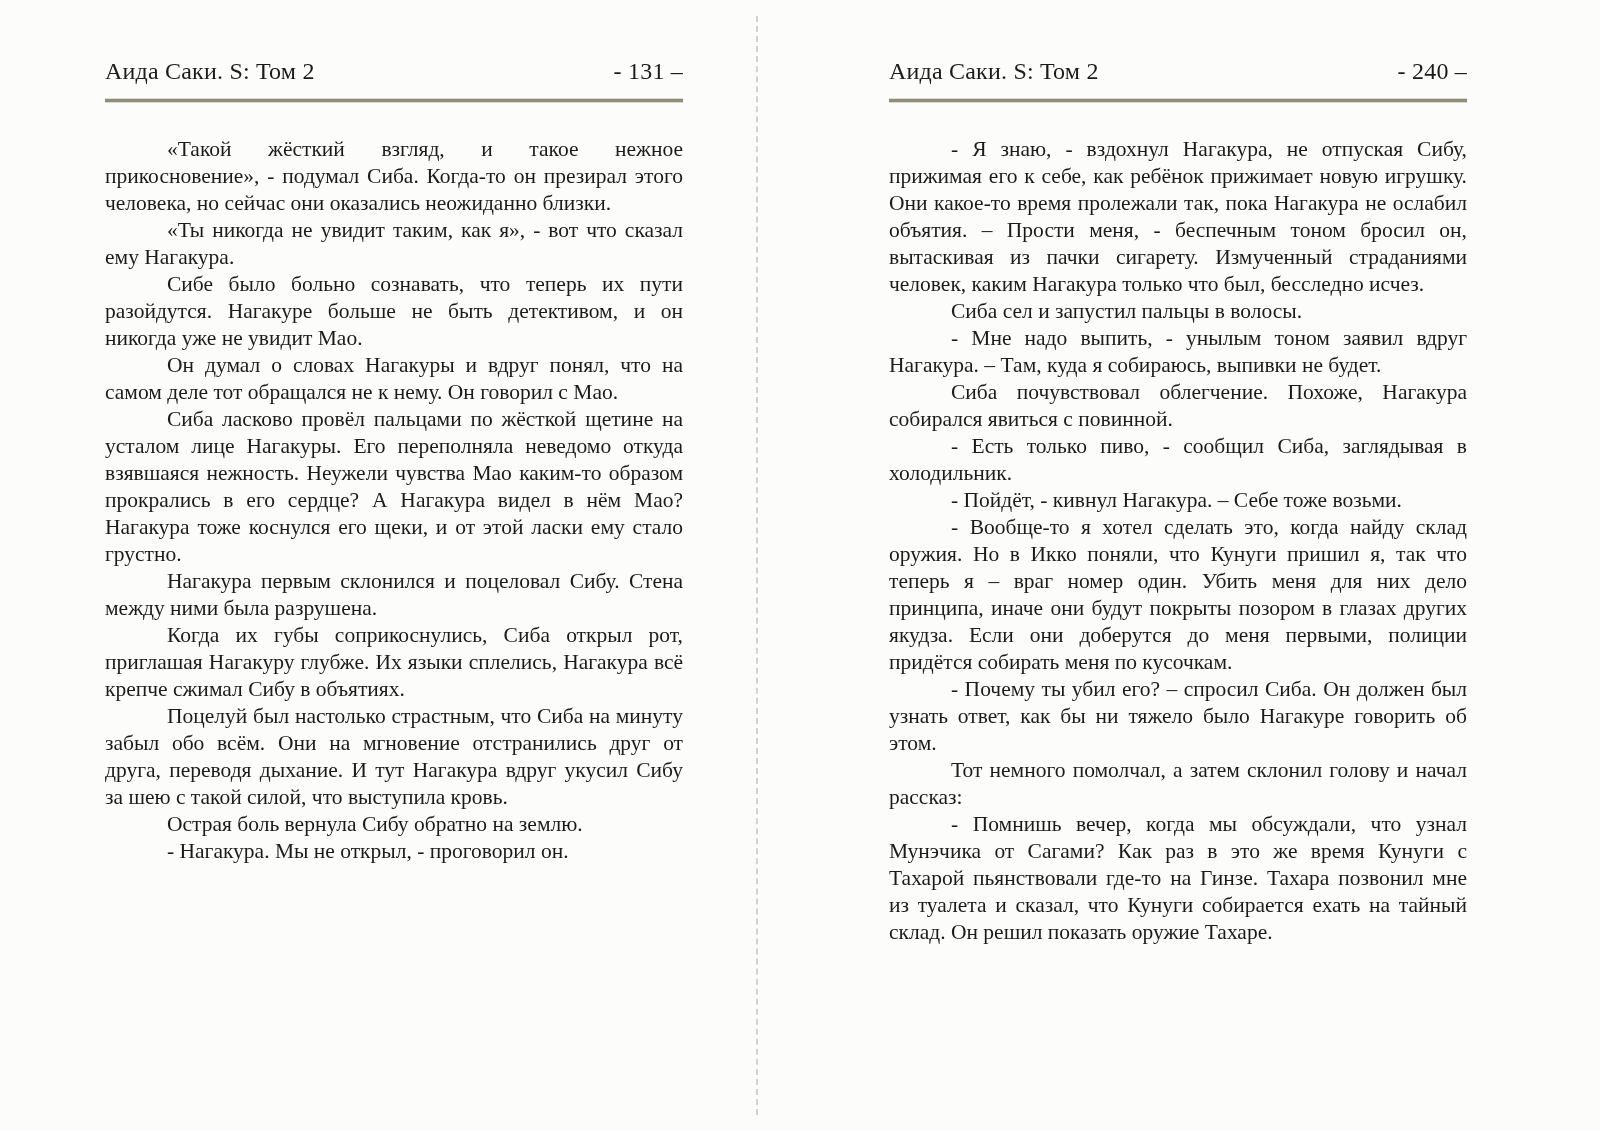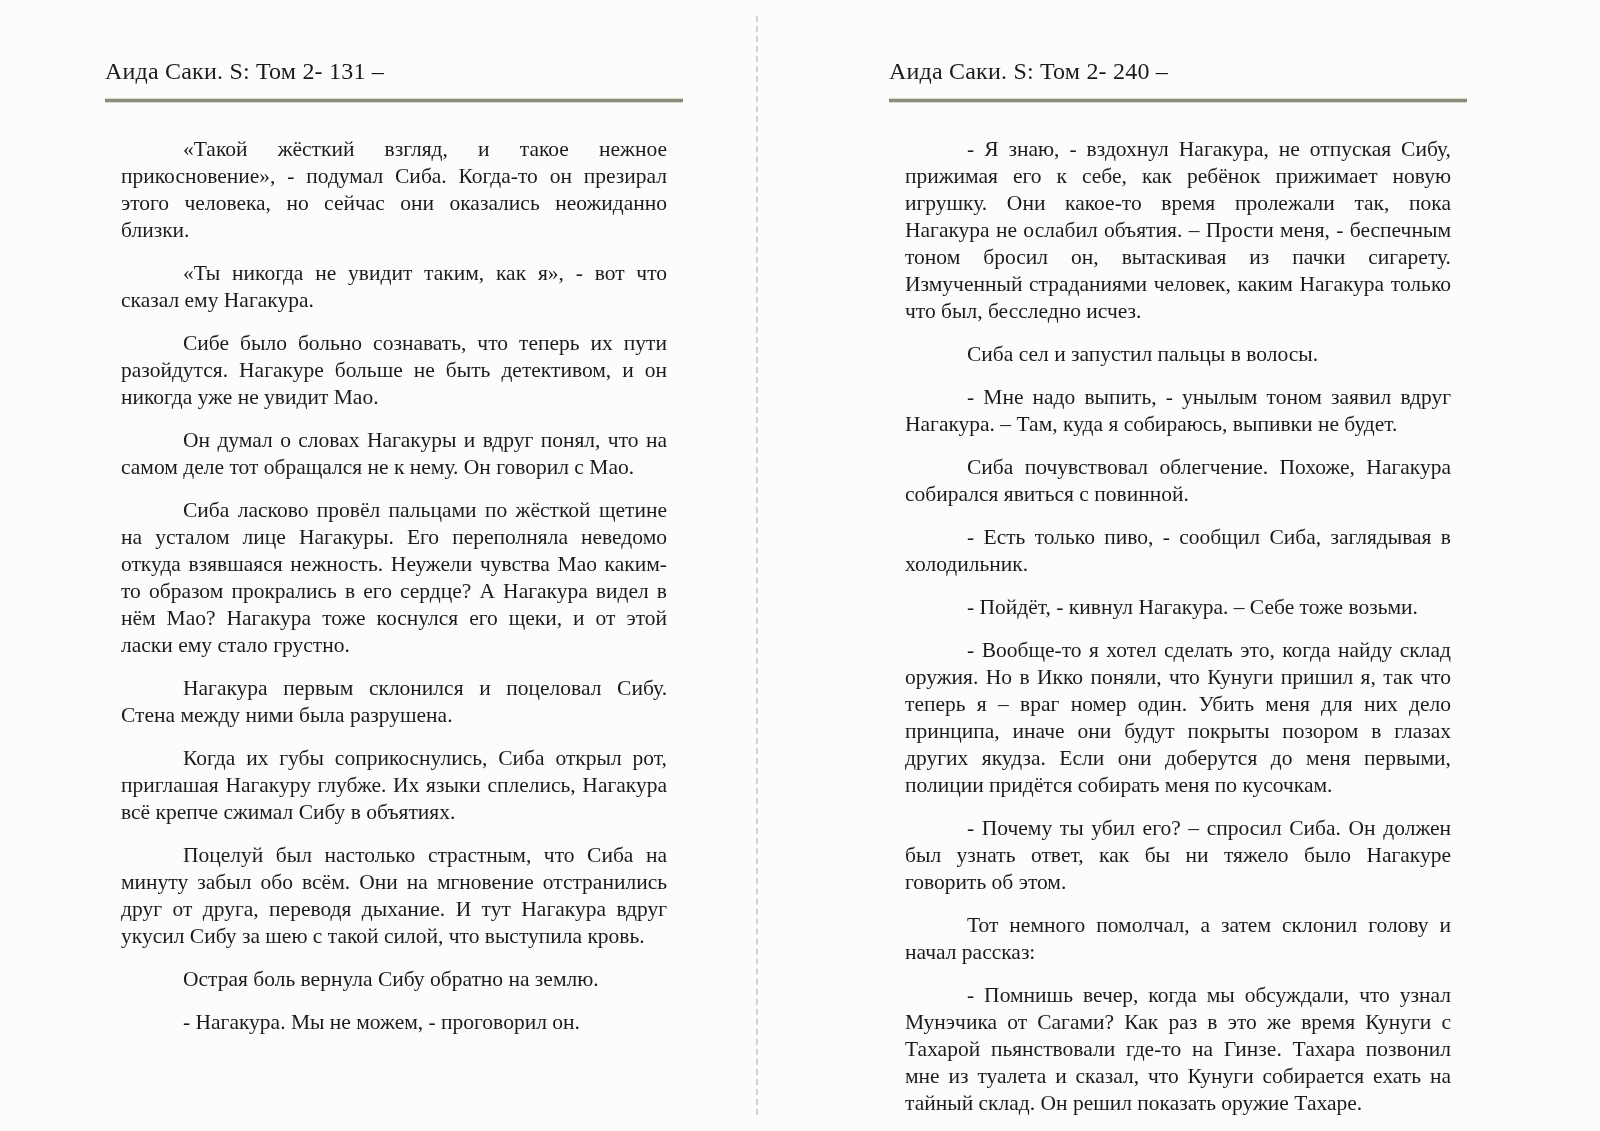--- a/index.html
+++ b/index.html
@@ -17,41 +17,42 @@
   }
   .page {
     position: absolute;
     top: 58px;
     width: 578px;
   }
   .page.left  { left: 105px; }
   .page.right { left: 889px; }
   .page-header {
     display: flex;
+    justify-content: space-between;
     align-items: baseline;
     font-size: 24px;
     letter-spacing: 0.2px;
     white-space: nowrap;
   }
   .header-rule {
     margin-top: 13px;
     height: 3px;
     background: #8d8d82;
     border-top: 1px solid #dadac6;
     border-bottom: 1px solid #dadac6;
   }
   .page-body {
     margin-top: 33px;
     font-size: 21.5px;
     line-height: 27px;
     text-align: justify;
     text-justify: inter-word;
   }
   .page-body p {
-    margin: 16px;
+    margin: 0;
     text-indent: 62px;
   }
   .divider {
     position: absolute;
     left: 756px;
     top: 16px;
     bottom: 16px;
     width: 0;
     border-left: 2px dashed #d2d2d2;
   }
@@ -68,21 +69,21 @@
   <div class="page-body">
       <p>«Такой жёсткий взгляд, и такое нежное прикосновение», - подумал Сиба. Когда-то он презирал этого человека, но сейчас они оказались неожиданно близки.</p>
       <p>«Ты никогда не увидит таким, как я», - вот что сказал ему Нагакура.</p>
       <p>Сибе было больно сознавать, что теперь их пути разойдутся. Нагакуре больше не быть детективом, и он никогда уже не увидит Мао.</p>
       <p>Он думал о словах Нагакуры и вдруг понял, что на самом деле тот обращался не к нему. Он говорил с Мао.</p>
       <p>Сиба ласково провёл пальцами по жёсткой щетине на усталом лице Нагакуры. Его переполняла неведомо откуда взявшаяся нежность. Неужели чувства Мао каким-то образом прокрались в его сердце? А Нагакура видел в нём Мао? Нагакура тоже коснулся его щеки, и от этой ласки ему стало грустно.</p>
       <p>Нагакура первым склонился и поцеловал Сибу. Стена между ними была разрушена.</p>
       <p>Когда их губы соприкоснулись, Сиба открыл рот, приглашая Нагакуру глубже. Их языки сплелись, Нагакура всё крепче сжимал Сибу в объятиях.</p>
       <p>Поцелуй был настолько страстным, что Сиба на минуту забыл обо всём. Они на мгновение отстранились друг от друга, переводя дыхание. И тут Нагакура вдруг укусил Сибу за шею с такой силой, что выступила кровь.</p>
       <p>Острая боль вернула Сибу обратно на землю.</p>
-      <p>- Нагакура. Мы не можем, - проговорил он.</p>
+      <p>- Нагакура. Мы не открыл, - проговорил он.</p>
     </div>
 </div>
 
 <div class="divider"></div>
 
 <div class="page right">
   <div class="page-header">
     <span>Аида Саки. S: Том 2</span>
     <span>- 240 –</span>
   </div>

